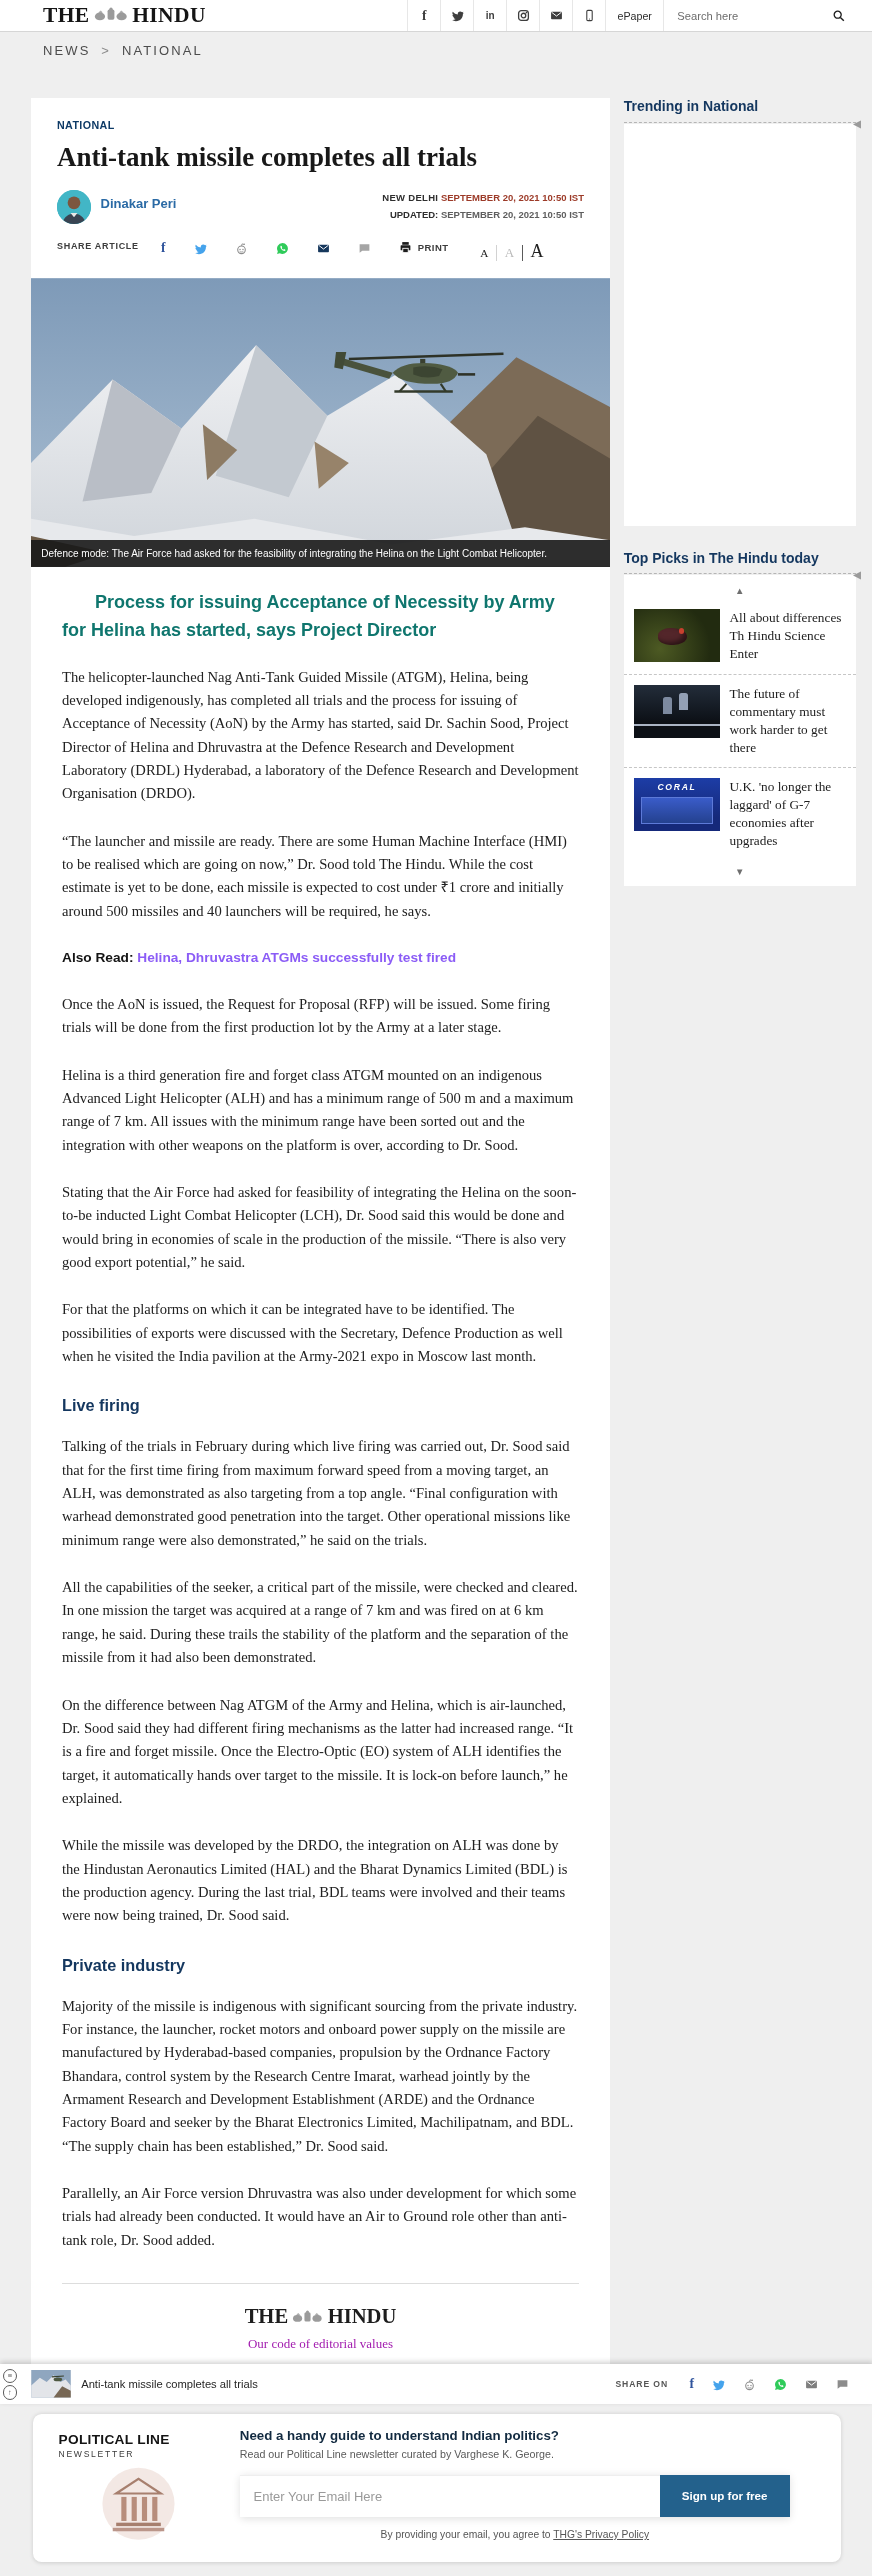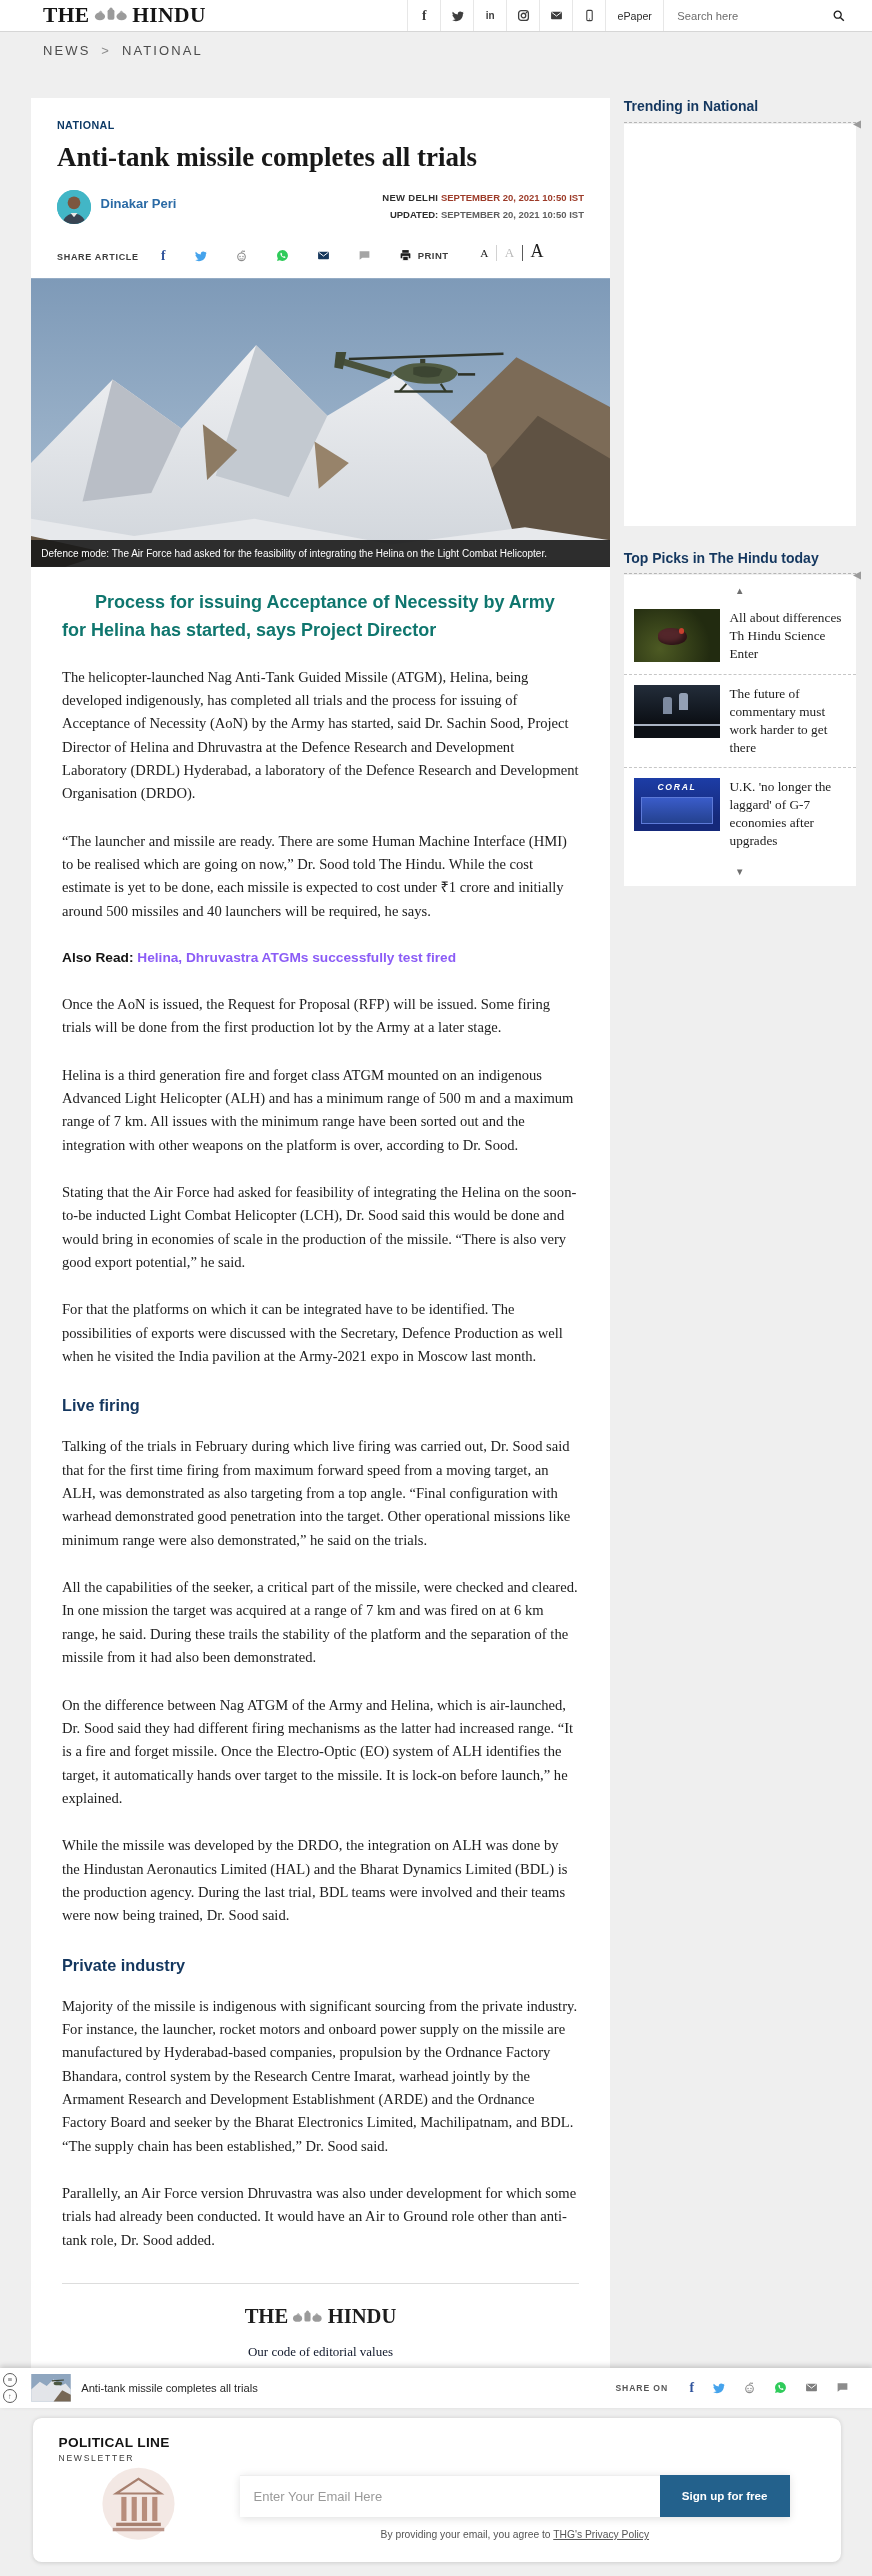--- a/index.html
+++ b/index.html
@@ -32,21 +32,21 @@
   .kicker{color:#0e3a66;font-weight:700;font-size:10.7px;letter-spacing:0.4px;}
   .title{font-family:"Liberation Serif",serif;font-size:27px;font-weight:700;color:#181818;margin:10.3px 0 17px;line-height:1.2;}
   .byline-row{display:flex;align-items:flex-start;}
   .avatar{width:34px;height:34px;border-radius:50%;overflow:hidden;flex:none;background:#42b6c6;}
   .author{color:#2a6aa5;font-weight:700;font-size:13px;margin:5.2px 0 0 9.5px;}
   .dates{margin-left:auto;text-align:right;font-size:9.5px;font-weight:700;line-height:1.7;}
   .dates .loc{color:#2e2e2e;letter-spacing:0.3px;}
   .dates .d1{color:#9c3a28;}
   .dates .lbl{color:#2e2e2e;}
   .dates .d2{color:#5e5e5e;}
-  .share-row{display:flex;align-items:flex-end;padding:17px 26px 12px;}
+  .share-row{display:flex;align-items:flex-start;padding:17px 26px 12px;}
   .share-label{font-size:9px;font-weight:700;letter-spacing:0.7px;color:#3c3c3c;margin-right:22.3px;}
   .share-icons{display:flex;align-items:center;gap:28px;}
   .share-icons .sic{cursor:pointer;display:flex;color:#8c8c8c;}
   .share-icons [data-name="facebook-icon"]{color:#30549c;}
   .share-icons [data-name="twitter-icon"]{color:#45a3ec;}
   .share-icons [data-name="reddit-icon"]{color:#8c8c8c;}
   .share-icons [data-name="whatsapp-icon"]{color:#2fcb5a;}
   .share-icons [data-name="mail-icon"]{color:#16375c;}
   .share-icons [data-name="comment-icon"]{color:#a5a5a5;}
   .print-group{display:flex;align-items:center;gap:6px;margin-left:28px;color:#1d1d1d;cursor:pointer;}
@@ -66,21 +66,21 @@
   .article-body{padding:22.3px 31px 0;font-family:"Liberation Serif",serif;font-size:14.6px;line-height:1.6;color:#212121;}
   .article-body p{margin:0 0 24px;}
   .standfirst{font-family:"Liberation Sans",sans-serif;font-weight:700;color:#0f766e;font-size:18px;line-height:1.55;text-indent:33px;margin-bottom:20.6px !important;}
   .crosshead{font-family:"Liberation Sans",sans-serif;font-size:16.3px;color:#14375f;margin:3.4px 0 17px;font-weight:700;}
   .also-read{font-family:"Liberation Sans",sans-serif;font-weight:700;font-size:13.7px;}
   .also-read .ar-label{color:#141414;}
   .also-read-link{color:#8b5cf6;text-decoration:none;}
 
   .article-footer{margin:31px 31px 0;border-top:0.9px solid #ddd;text-align:center;padding:20.6px 0 22.3px;}
   .footer-logo{display:inline-flex;align-items:center;gap:4.3px;font-family:"Liberation Serif",serif;font-weight:700;font-size:20.6px;color:#1d1d1d;}
-  .editorial-link{display:block;margin-top:16px;color:#0f172a;font-family:"Liberation Serif",serif;font-size:13px;text-decoration:none;}
+  .editorial-link{display:block;margin-top:8px;color:#a21caf;font-family:"Liberation Serif",serif;font-size:13px;text-decoration:none;}
 
   
   .sidebar{width:232px;flex:none;}
   .side-head{position:relative;font-size:14px;font-weight:700;color:#14375f;padding-bottom:7.7px;border-bottom:0.9px dashed #b5b5b5;}
   .side-head .notch{position:absolute;right:-5.2px;bottom:-6.9px;color:#9a9a9a;font-size:9.5px;}
   .ad-box{background:#fff;height:402px;margin-top:0.9px;}
   .top-picks{margin-top:24px;}
   .picks-box{background:#fff;padding:3.4px 0 5.2px;margin-top:0.9px;}
   .pick-arrow{text-align:center;color:#6f6f6f;font-size:9.5px;padding:6px 0 3.4px;cursor:pointer;}
   .pick{display:flex;gap:9.5px;padding:10.3px 10.3px;cursor:pointer;}
@@ -464,20 +464,24 @@
             </span>
           </span>
       </div>
     </div>
 
     <div class="newsletter" data-name="newsletter-card">
       <div class="nl-brandcol" data-name="newsletter-brand">
         <div class="nl-brand" data-name="newsletter-brand-name">POLITICAL LINE</div>
         <div class="nl-sub" data-name="newsletter-brand-sub">NEWSLETTER</div>
       </div>
+      <div class="nl-headcol" data-name="newsletter-headline-block">
+        <div class="nl-head" data-name="newsletter-headline">Need a handy guide to understand Indian politics?</div>
+        <div class="nl-desc" data-name="newsletter-description">Read our Political Line newsletter curated by Varghese K. George.</div>
+      </div>
       <div class="nl-building" data-name="building-illustration">
         <svg width="79" height="79" viewBox="0 0 92 92">
             <circle cx="46" cy="44" r="42" fill="#e9d6ce" opacity=".55"></circle>
             <path d="M20 32 L46 15 L72 32 Z" fill="none" stroke="#a77f6e" stroke-width="2.5"></path>
             <rect x="26" y="36" width="6" height="28" fill="#b78d7c"></rect>
             <rect x="38" y="36" width="6" height="28" fill="#b78d7c"></rect>
             <rect x="50" y="36" width="6" height="28" fill="#b78d7c"></rect>
             <rect x="62" y="36" width="6" height="28" fill="#b78d7c"></rect>
             <rect x="20" y="66" width="52" height="4" fill="#a77f6e"></rect>
             <rect x="16" y="72" width="60" height="4" fill="#bb968a"></rect>

